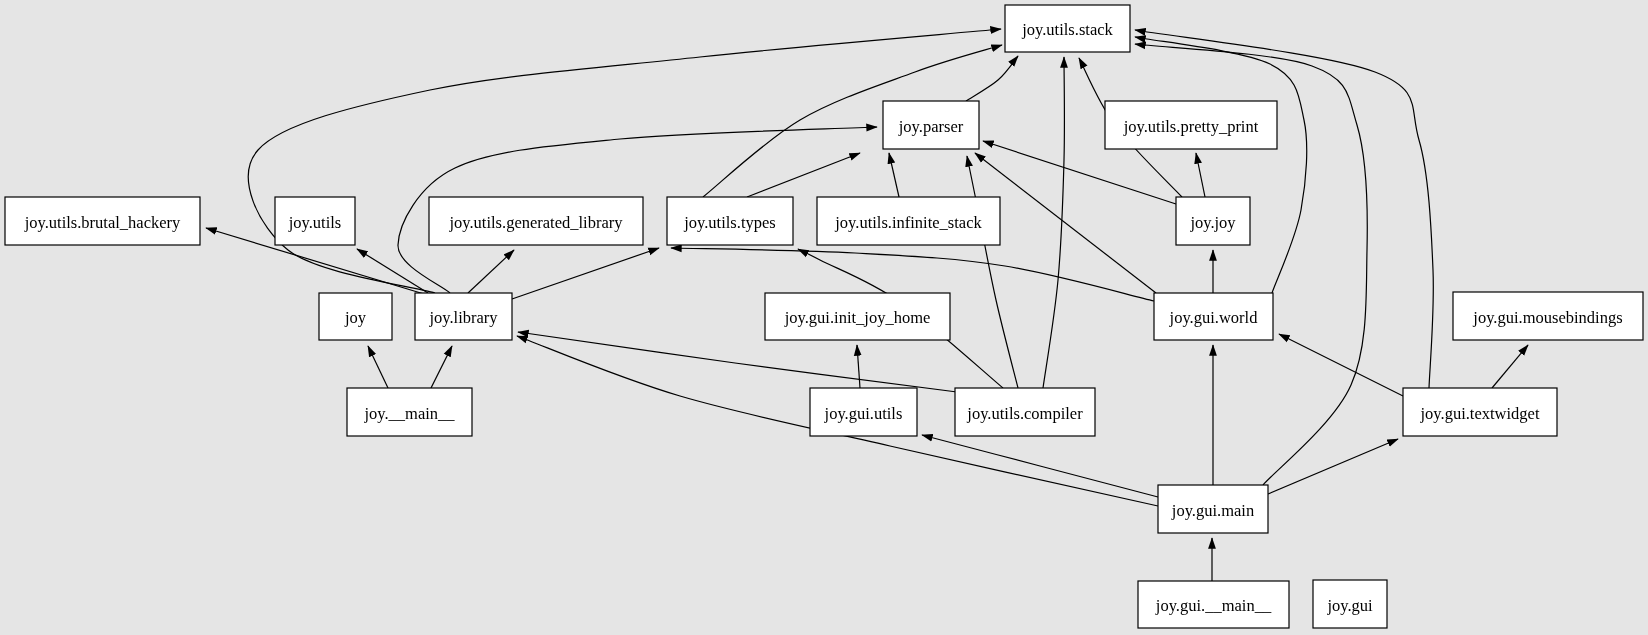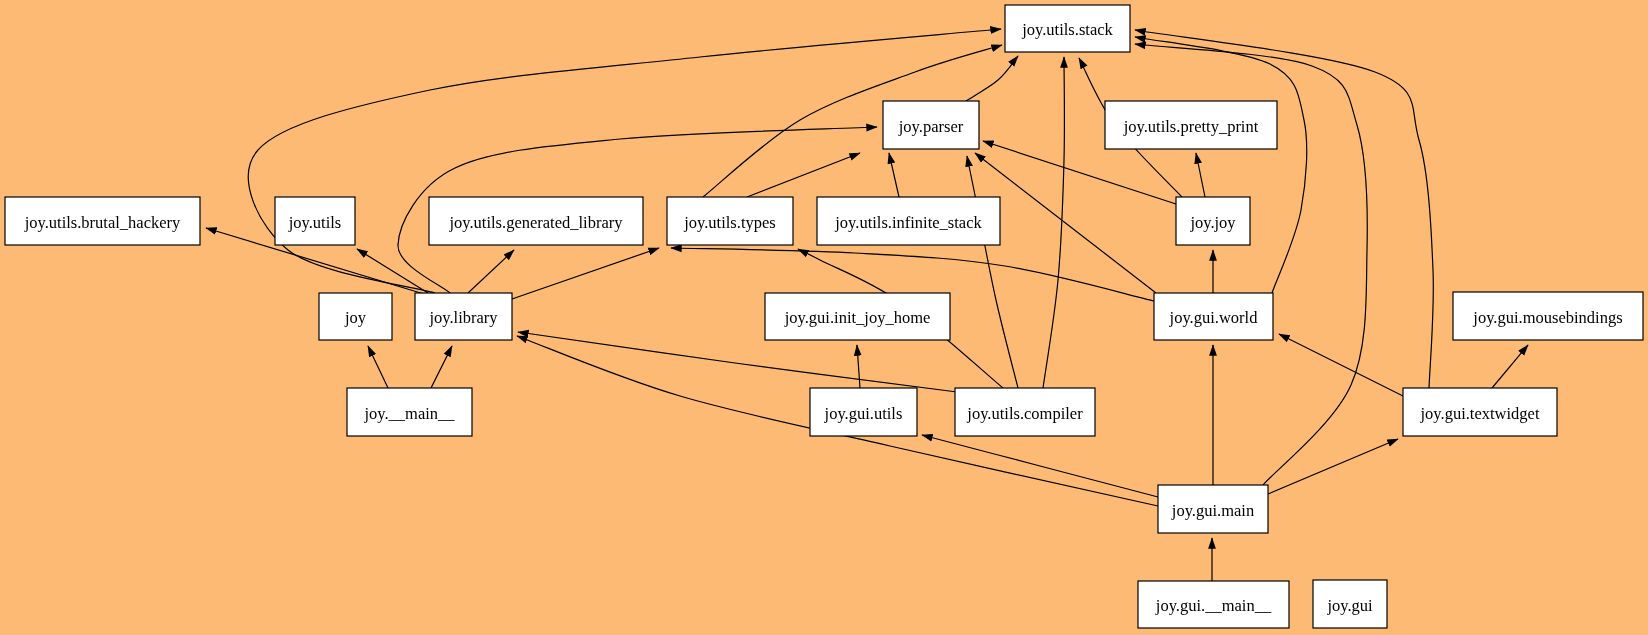--- a/index.html
+++ b/index.html
@@ -4,21 +4,21 @@
 <style>
   html, body {
     margin: 0;
     padding: 0;
     background: #ffffff;
   }
   #stage {
     position: relative;
     width: 1648px;
     height: 635px;
-    background: #fdba74;
+    background: #e5e5e5;
     overflow: hidden;
   }
   svg text {
     font-family: "Liberation Serif", "DejaVu Serif", serif;
     font-size: 16.5px;
     fill: #000000;
   }
 </style>
 </head>
 <body>

